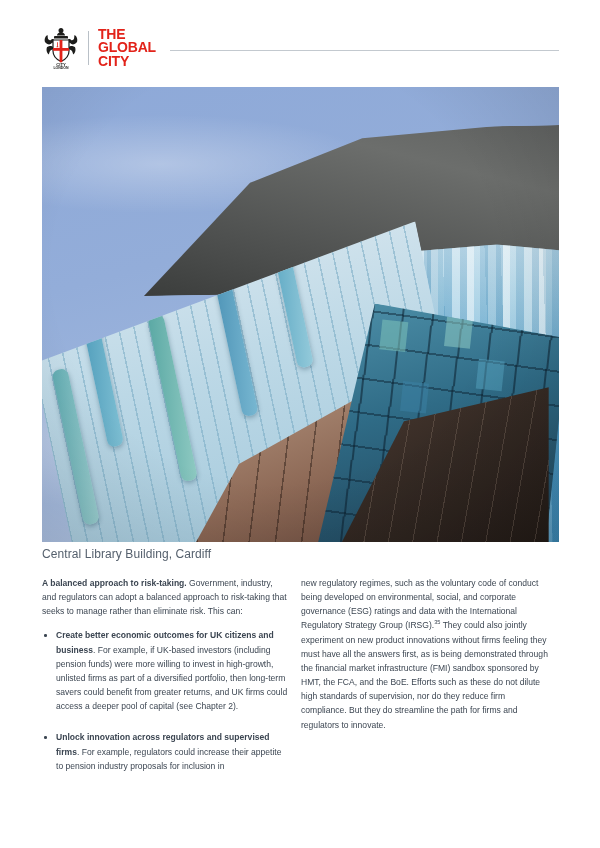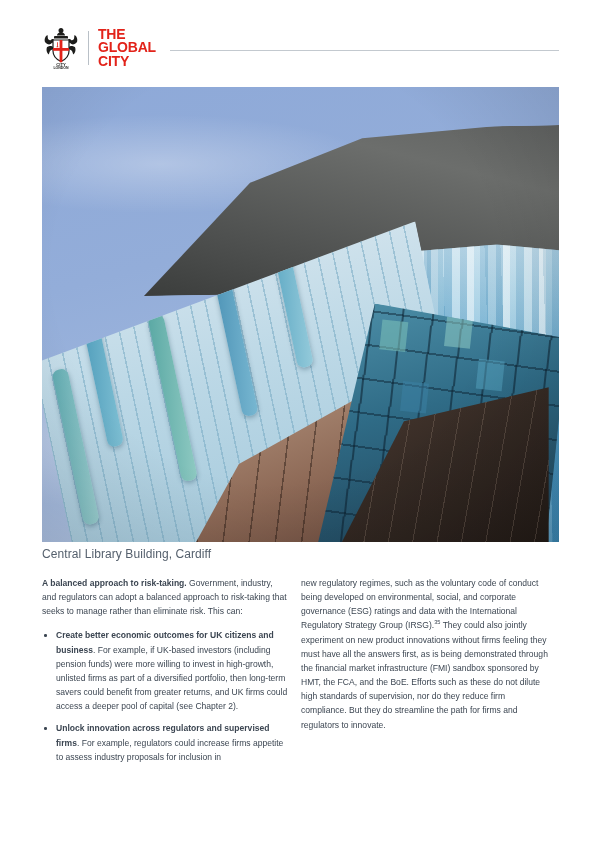--- a/index.html
+++ b/index.html
@@ -307,21 +307,21 @@
   .col p { margin: 0; }
   .col strong { font-weight: bold; }
   ul.bullets {
     list-style: none;
     margin: 10px 0 0 0;
     padding: 0;
   }
   ul.bullets li {
     position: relative;
     padding-left: 14px;
-    margin-bottom: 8px;
+    margin-bottom: 17px;
   }
   ul.bullets li:last-child { margin-bottom: 0; }
   ul.bullets li .dot {
     position: absolute;
     left: 2px;
     top: 5.5px;
     width: 2.6px;
     height: 2.6px;
     background: #3c4652;
     border-radius: 50%;
@@ -425,21 +425,21 @@
 <div class="columns">
 
   <div class="col">
     <p><strong>A balanced approach to risk-taking.</strong><span> Government, industry, and regulators can adopt a balanced approach to risk-taking that seeks to manage rather than eliminate risk. This can:</span></p>
 
     <ul class="bullets">
       <li>
         <span class="dot"></span><strong>Create better economic outcomes for UK citizens and business</strong><span>. For example, if UK-based investors (including pension funds) were more willing to invest in high-growth, unlisted firms as part of a diversified portfolio, then long-term savers could benefit from greater returns, and UK firms could access a deeper pool of capital (see Chapter 2).</span>
       </li>
       <li>
-        <span class="dot"></span><strong>Unlock innovation across regulators and supervised firms</strong><span>. For example, regulators could increase firms appetite to assess industry proposals for inclusion in</span>
+        <span class="dot"></span><strong>Unlock innovation across regulators and supervised firms</strong><span>. For example, regulators could increase their appetite to pension industry proposals for inclusion in</span>
       </li>
     </ul>
   </div>
 
   <div class="col">
     <p><span>new regulatory regimes, such as the voluntary code of conduct being developed on environmental, social, and corporate governance (ESG) ratings and data with the International Regulatory Strategy Group (IRSG).</span><sup>35</sup><span> They could also jointly experiment on new product innovations without firms feeling they must have all the answers first, as is being demonstrated through the financial market infrastructure (FMI) sandbox sponsored by HMT, the FCA, and the BoE. Efforts such as these do not dilute high standards of supervision, nor do they reduce firm compliance. But they do streamline the path for firms and regulators to innovate.</span></p>
   </div>
 
 </div>
 

